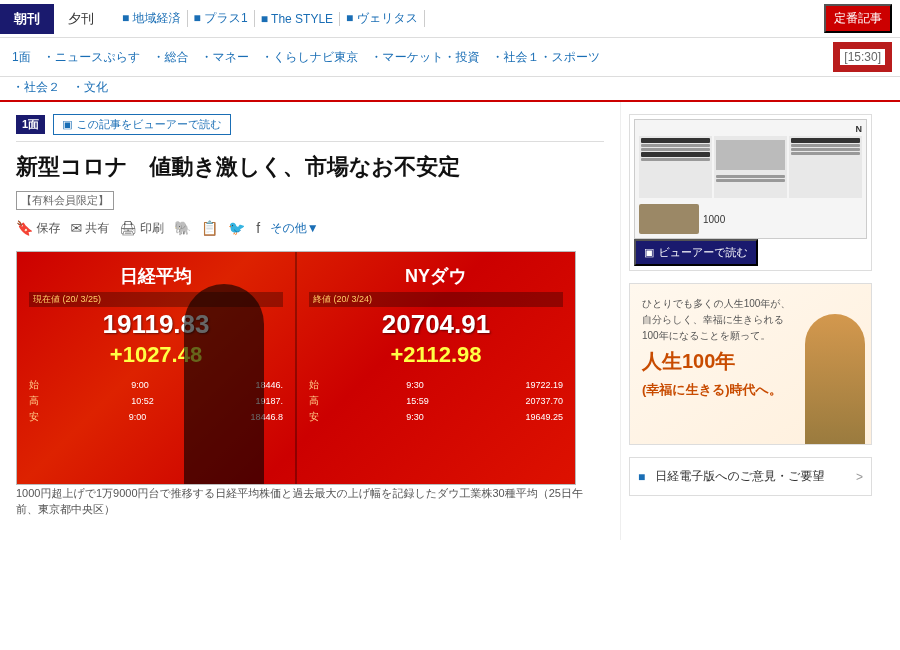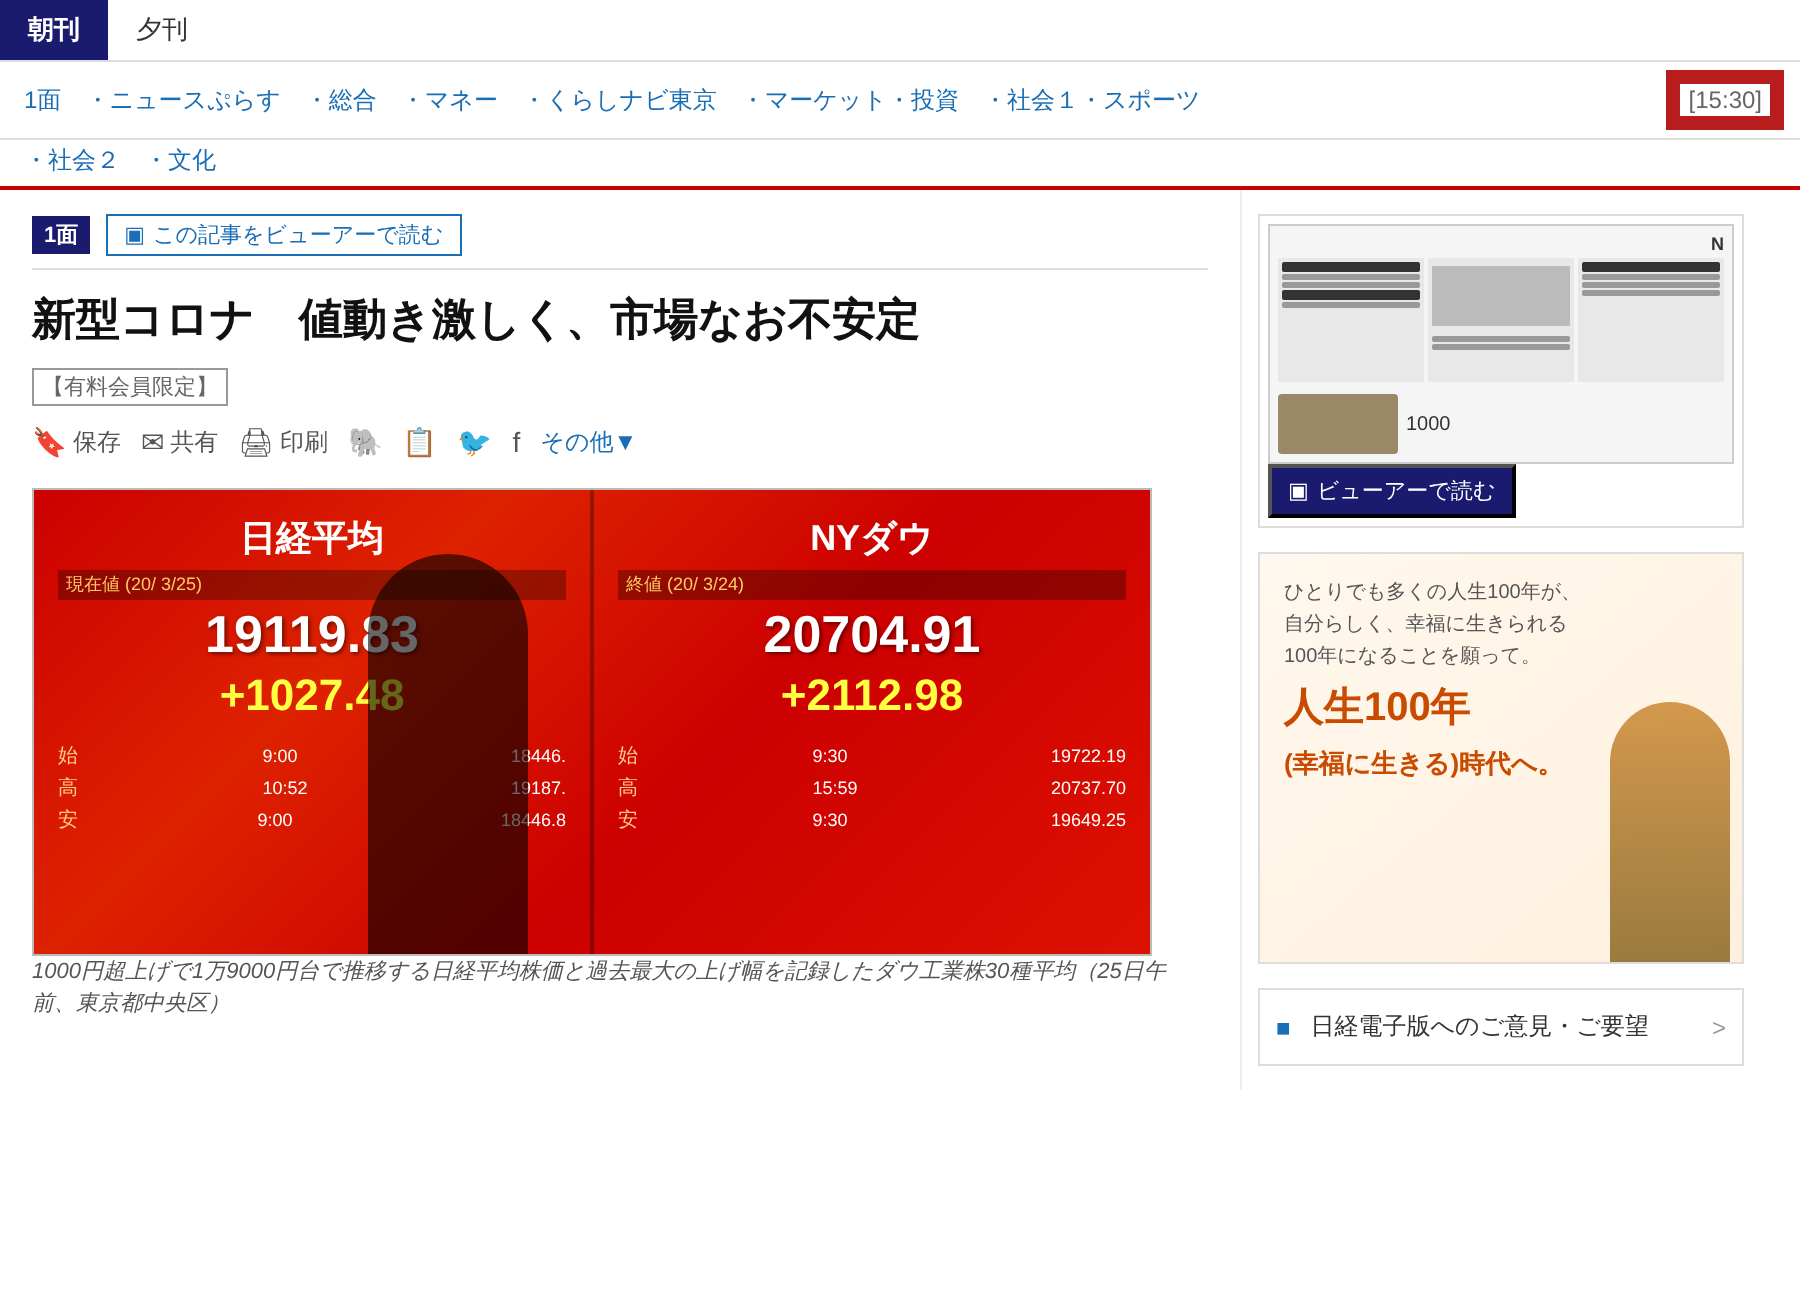--- a/index.html
+++ b/index.html
@@ -57,57 +57,64 @@
     .stock-sub-label { font-size: 9px; color: #ffcc66; background: rgba(0,0,0,0.3); padding: 1px 4px; }
     .stock-main-value { font-size: 26px; font-weight: bold; color: #fff; text-align: center; margin: 2px 0; text-shadow: 1px 1px 2px rgba(0,0,0,0.5); }
     .stock-change { font-size: 22px; font-weight: bold; color: #ffff44; text-align: center; margin-bottom: 6px; }
     .stock-rows { margin-top: 4px; }
     .stock-row { display: flex; justify-content: space-between; align-items: center; margin-bottom: 2px; font-size: 9px; }
     .stock-row-label { color: #ffcc88; width: 12px; font-size: 10px; }
     .stock-row-time { color: #fff; width: 34px; }
     .stock-row-val { color: #fff; text-align: right; }
     .person-silhouette { position: absolute; bottom: 0; left: 30%; width: 80px; height: 200px; background: rgba(0,0,0,0.6); border-radius: 40px 40px 0 0; }
 
-    .image-caption { font-size: 11px; color: #555; margin-bottom: 10px; line-height: 1.5; font-style: italic; }
+    .image-caption { font-size: 11px; color: #555; margin-bottom: 10px; line-height: 1.5; }
     .article-body { font-size: 14px; line-height: 1.6; color: #111; }
     .article-body .lead { color: #c00; font-weight: bold; }
 
     
     .sidebar-ad { border: 1px solid #ddd; margin-bottom: 12px; overflow: hidden; }
     .newspaper-preview { width: 100%; height: 120px; background: #f5f5f5; border: 1px solid #ccc; display: flex; flex-direction: column; gap: 2px; padding: 4px; }
     .newspaper-cols { display: flex; gap: 2px; height: 80px; }
     .newspaper-col { flex: 1; background: #e8e8e8; display: flex; flex-direction: column; gap: 1px; padding: 2px; }
     .newspaper-line { height: 3px; background: #999; border-radius: 1px; }
     .newspaper-line.thick { height: 5px; background: #333; }
     .newspaper-img-small { width: 100%; height: 30px; background: #bbb; margin-top: 2px; }
     .viewer-link { display: flex; align-items: center; gap: 4px; background: #1a1a6e; color: #fff; padding: 4px 8px; font-size: 11px; cursor: pointer; justify-content: center; }
 
     
     .ad-banner { border: 1px solid #ddd; margin-bottom: 12px; overflow: hidden; }
-    .ad-content { padding: 12px; background: linear-gradient(to bottom right, #fff8ee, #fff0dd); position: relative; height: 204px; }
+    .ad-content { padding: 12px; background: linear-gradient(to bottom right, #fff8ee, #fff0dd); position: relative; height: 160px; }
     .ad-text-area { }
     .ad-small-text { font-size: 10px; color: #555; line-height: 1.6; margin-bottom: 4px; }
     .ad-main-text { font-size: 20px; font-weight: bold; color: #c84b00; line-height: 1.3; }
     .ad-sub-text { font-size: 13px; color: #c84b00; }
     .ad-logo-area { display: flex; align-items: center; gap: 4px; margin-top: 6px; font-size: 12px; color: #1a6e1a; font-weight: bold; }
     .ad-logo-dot { width: 14px; height: 14px; background: #2a8a2a; border-radius: 50%; display: inline-block; }
     .person-img { position: absolute; right: 6px; bottom: 0; width: 60px; height: 130px; background: linear-gradient(to bottom, #cc8833, #886622); border-radius: 30px 30px 0 0; opacity: 0.85; }
 
     
     .feedback-item { display: flex; align-items: center; justify-content: space-between; padding: 10px 8px; border: 1px solid #ddd; font-size: 12px; cursor: pointer; }
     .feedback-item .chevron { color: #999; }
     .feedback-icon { color: #1a6eb5; margin-right: 4px; }
   </style>
 </head>
 <body>
 
 <div class="top-nav">
   <div class="edition-tabs">
     <button class="edition-tab active">朝刊</button>
     <button class="edition-tab inactive">夕刊</button>
+  </div>
+  <div class="nav-links">
+    <a class="nav-link">■ 地域経済</a>
+    <a class="nav-link">■ プラス1</a>
+    <a class="nav-link">■ The STYLE</a>
+    <a class="nav-link">■ ヴェリタス</a>
+    <button class="special-btn">定番記事</button>
   </div>
 </div>
 
 <div class="sub-nav">
   <a class="sub-link">1面</a>
   <a class="sub-link">・ニュースぷらす</a>
   <a class="sub-link">・総合</a>
   <a class="sub-link">・マネー</a>
   <a class="sub-link">・くらしナビ東京</a>
   <a class="sub-link">・マーケット・投資</a>

